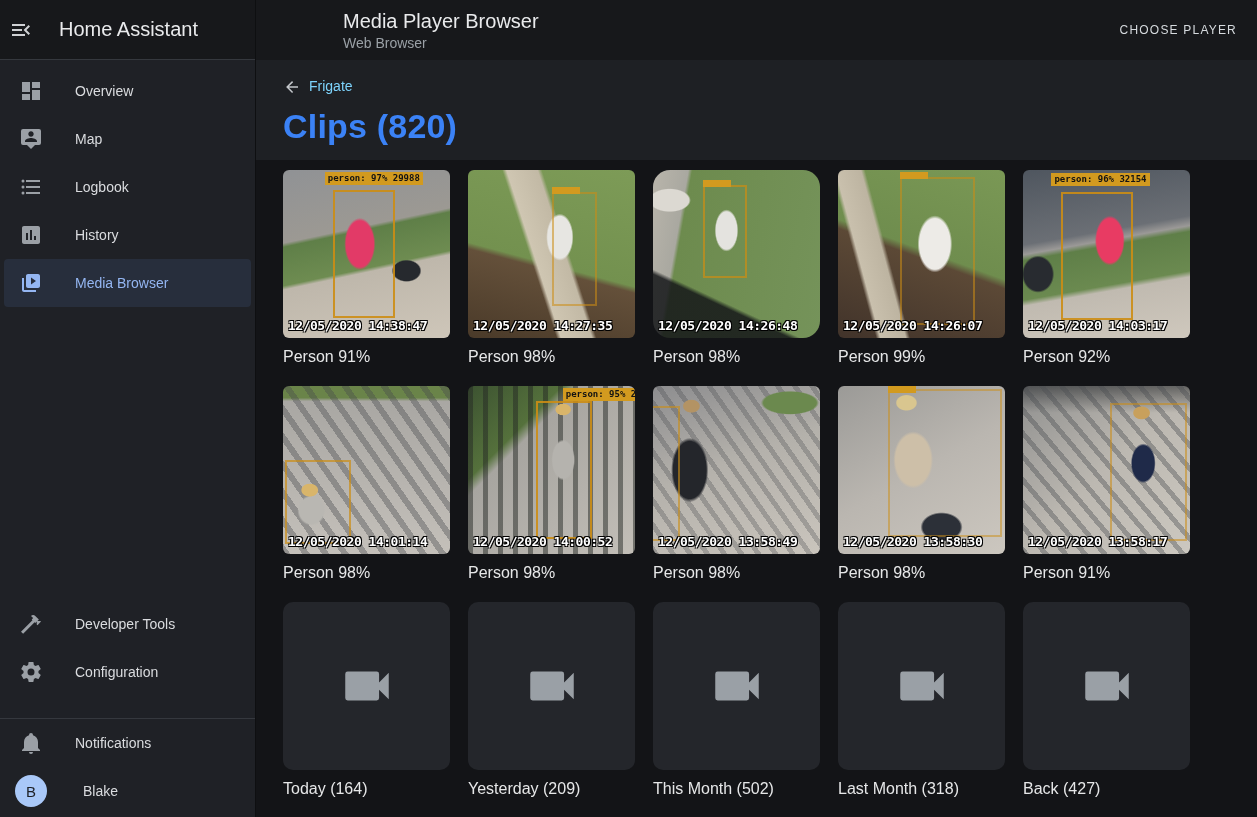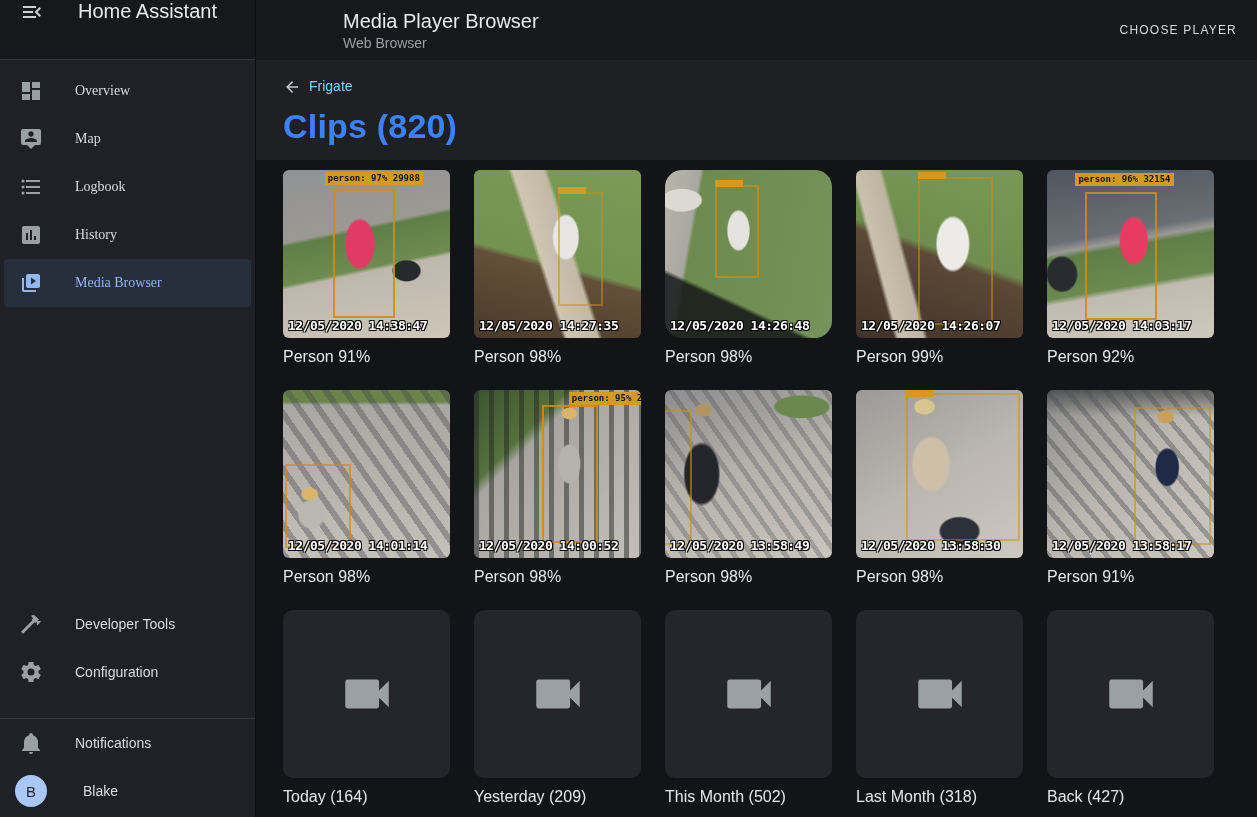--- a/index.html
+++ b/index.html
@@ -3,25 +3,25 @@
 <meta charset="utf-8">
 <style>
   * { margin:0; padding:0; box-sizing:border-box; }
   html,body { width:1257px; height:817px; overflow:hidden; background:#131417;
               font-family:"Liberation Sans", sans-serif; }
   .app { display:flex; width:1257px; height:817px; }
 
   
   .sidebar { width:256px; flex:0 0 256px; background:#1f2126; position:relative;
              border-right:1px solid #0e0f11; }
-  .sidebar-header { height:60px; background:#17181b; display:flex; align-items:flex-start;
-                    padding:0 20px; gap:34px; border-bottom:1px solid #35383e; }
+  .sidebar-header { height:60px; background:#17181b; display:flex; align-items:center;
+                    padding:0 9px; gap:26px; border-bottom:1px solid #35383e; }
   .menu-btn { width:24px; height:24px; color:#cfd1d4; background:none; border:none; cursor:pointer; padding:0; }
   .app-title { color:#e9eaec; font-size:20px; font-weight:400; }
-  .nav { padding-top:7px;font-family:Liberation Serif, serif; }
+  .nav { padding-top:7px; }
   .nav-item { height:48px; display:flex; align-items:center; padding-left:19px; gap:32px;
               color:#dadcdf; font-size:14px; font-weight:500; cursor:pointer; }
   .nav-item .mi { color:#9ba0a6; }
   .nav-item.selected { background:#272e3c; border-radius:4px; margin:0 4px; padding-left:15px; color:#94b6f2; }
   .nav-item.selected .mi { color:#94b6f2; }
   .sidebar-bottom { position:absolute; left:0; right:0; bottom:2px; }
   .side-divider { border-top:1px solid #35383e; margin-top:22px; }
   .avatar { width:32px; height:32px; border-radius:50%; background:#a9c8f8; color:#1d1f24;
             display:flex; align-items:center; justify-content:center; font-size:15px; font-weight:500;
             margin-left:-4px; margin-right:4px; }
@@ -36,21 +36,21 @@
   .choose-player { margin-left:auto; color:#d6dade; font-size:12px; font-weight:500;
                    letter-spacing:1.2px; background:none; border:none; cursor:pointer; padding:8px 0; }
 
   .view-header { background:#1e2024; height:100px; flex:0 0 100px; padding:18px 0 0 27px; }
   .breadcrumb { display:flex; align-items:flex-start; gap:8px; color:#7dd3fc; font-size:14px;
                 cursor:pointer; width:max-content; background:none; border:none; }
   .breadcrumb .mi { width:18px; height:18px; flex:0 0 18px; color:#c3c6ca; }
   .view-title { color:#3b82f6; font-size:34px; font-weight:700; margin-top:11px; letter-spacing:.2px; }
 
   .content { flex:1; background:#131417; padding:10px 0 0 27px; overflow:hidden; }
-  .grid { display:grid; grid-template-columns:repeat(5,167px); column-gap:24px; row-gap:22px; }
+  .grid { display:grid; grid-template-columns:repeat(5,167px); column-gap:24px; row-gap:22px;gap:18px; }
   .cell { cursor:pointer; }
   .thumb { width:167px; height:168px; border-radius:6px; position:relative; overflow:hidden; background:#222; }
   .caption { margin-top:8px; font-size:16px; line-height:22px; color:#e6e7e8; }
   .ts { position:absolute; left:5px; bottom:5px; font-family:"DejaVu Sans Mono", monospace;
         font-weight:700; font-size:13px; letter-spacing:-.5px; color:#fff; white-space:nowrap;
         text-shadow:-1px -1px 0 #000, 1px -1px 0 #000, -1px 1px 0 #000, 1px 1px 0 #000; }
   .bbox { position:absolute; border:2px solid rgba(204,141,20,.9); }
   .chip { position:absolute; background:#d29a1f; color:#131313; font-family:"DejaVu Sans Mono", monospace;
           font-weight:700; font-size:9px; line-height:11px; padding:1px 3px; white-space:nowrap; z-index:2; }
   .chip.mini { width:28px; height:7px; padding:0; }

